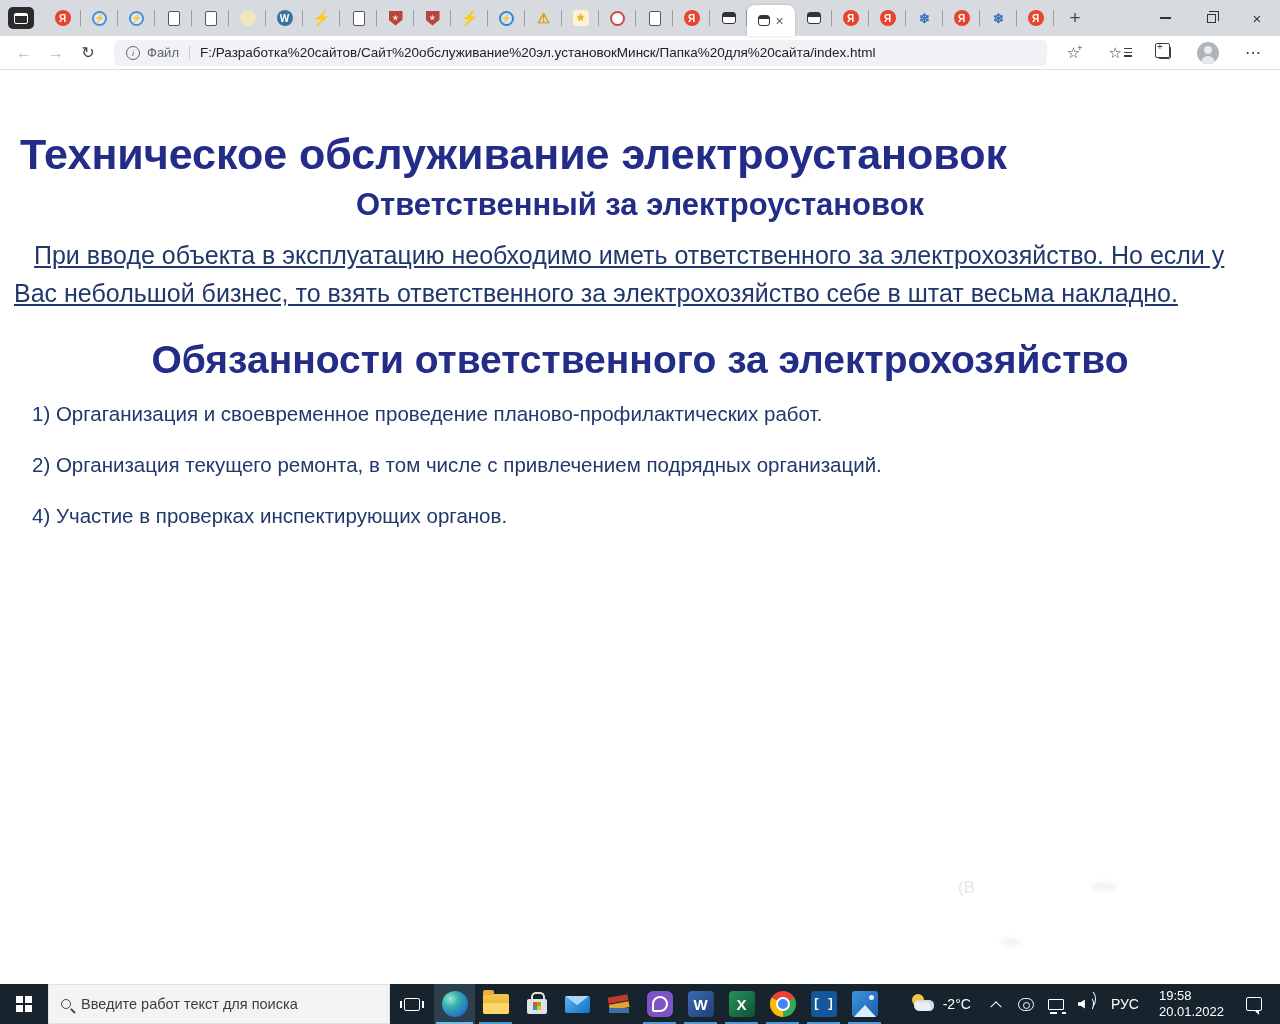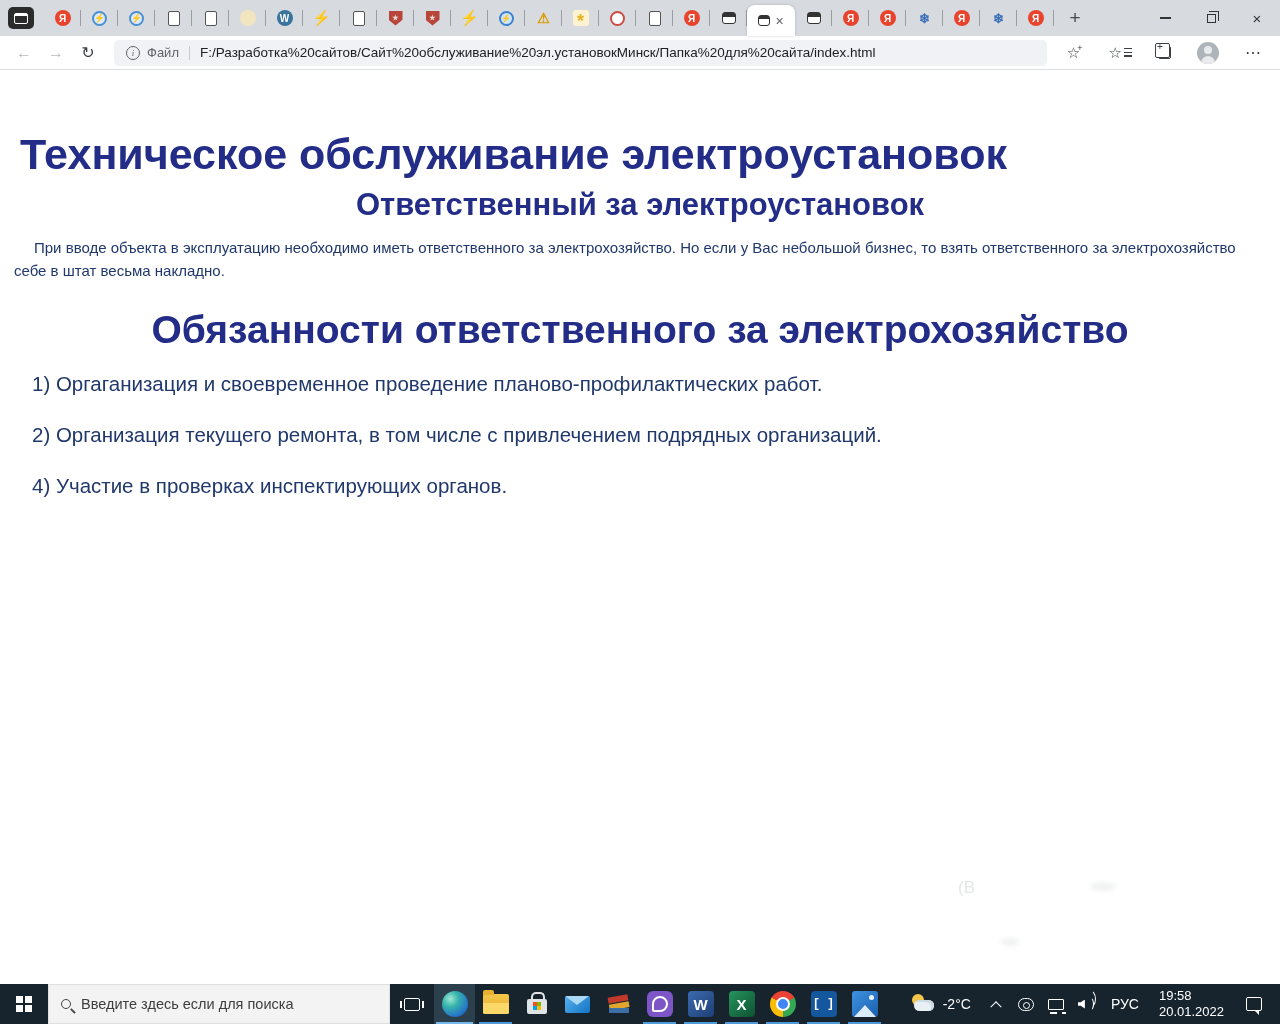--- a/index.html
+++ b/index.html
@@ -72,21 +72,21 @@
   .collections-ic::after { content:"+"; position:absolute; left:-2px; top:-6px; font-size:10px; color:#3c4043; }
   .avatar-ic { width:22px; height:22px; border-radius:50%; background:#aeb4ba; position:relative; overflow:hidden; }
   .avatar-ic::before { content:""; position:absolute; left:7px; top:4px; width:8px; height:8px; border-radius:50%; background:#e8eaed; }
   .avatar-ic::after { content:""; position:absolute; left:4px; top:14px; width:14px; height:9px; border-radius:7px 7px 0 0; background:#e8eaed; }
   .more-ic { font-size:16px; letter-spacing:1px; color:#3c4043; }
 
   
   .page { position:relative; height:914px; background:#fff; overflow:hidden; color:#20386b; }
   .page h1 { text-align:left; color:#232d88; font-size:43px; font-weight:bold; margin:60px 20px 6px; }
   .page h2.sub { text-align:center; color:#232d88; font-size:31px; font-weight:bold; margin:8px 20px 14px; }
-  .page p { font-size:15px; line-height:1.5; margin:12px 14px 24px; text-indent:20px; }
+  .page p { font-size:25px; line-height:1.5; margin:12px 14px 24px; text-indent:20px;text-decoration:underline; }
   .page h2.section { text-align:center; color:#232d88; font-size:39px; font-weight:bold; margin:26px 20px 20px; }
   .duty { font-size:20.5px; margin:0 14px 27px 32px; }
   .ghost { position:absolute; left:958px; top:808px; font-size:17px; color:rgba(130,142,136,.22); filter:blur(.4px); }
   .smudge { position:absolute; background:rgba(120,132,126,.10); border-radius:50%; filter:blur(2px); }
 
   
   .taskbar { height:40px; background:#17242e; display:flex; align-items:stretch; color:#fff; }
   .tb-btn { display:flex; align-items:center; justify-content:center; flex:none; position:relative; }
   .start { width:48px; }
   .win-grid { display:grid; grid-template-columns:7px 7px; grid-template-rows:7px 7px; gap:1.5px; }
@@ -307,21 +307,21 @@
   <div class="tb-btn start">
     <span class="win-grid">
         <i></i>
         <i></i>
         <i></i>
         <i></i>
       </span>
   </div>
   <div class="searchbox">
     <span class="mag"></span>
-    <span class="search-ph">Введите здесь если для поиска</span>
+    <span class="search-ph">Введите работ текст для поиска</span>
   </div>
   <div class="tb-btn taskview">
       <span class="tv-ic"></span>
     </div>
   <div class="apps" id="apps">
       <div class="app active">
         <span class="appic ic-edge"></span>
         <i class="runbar"></i>
       </div>
       <div class="app">

